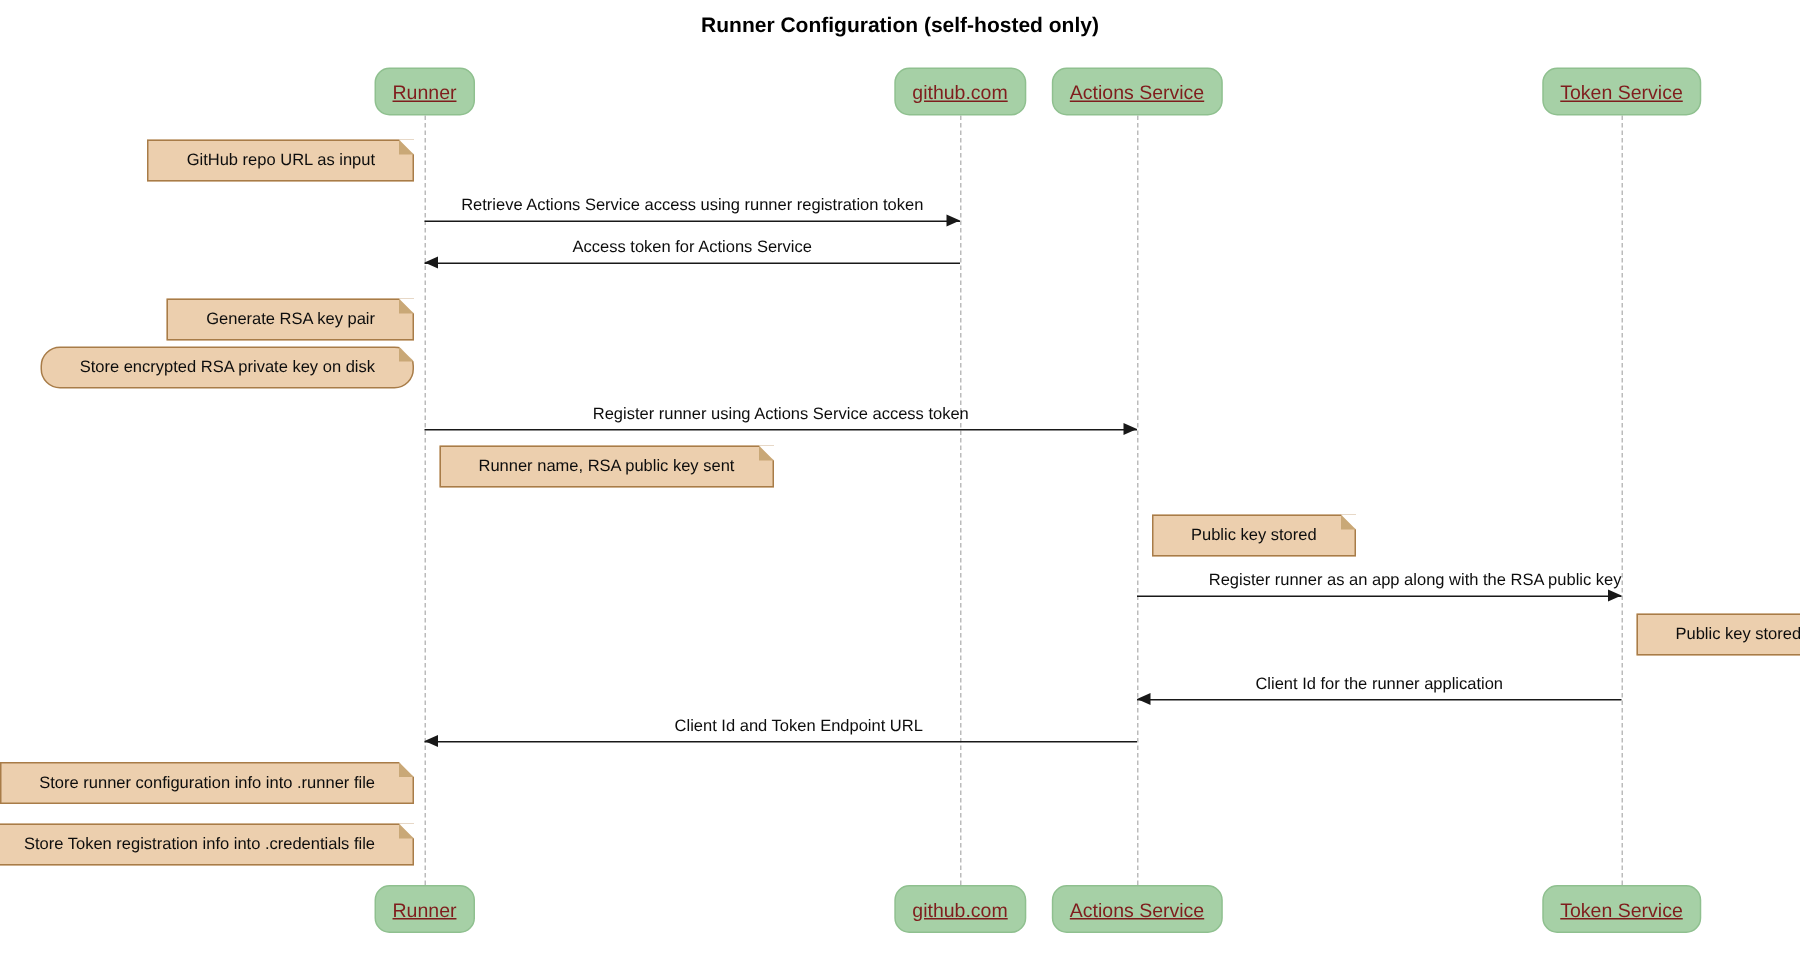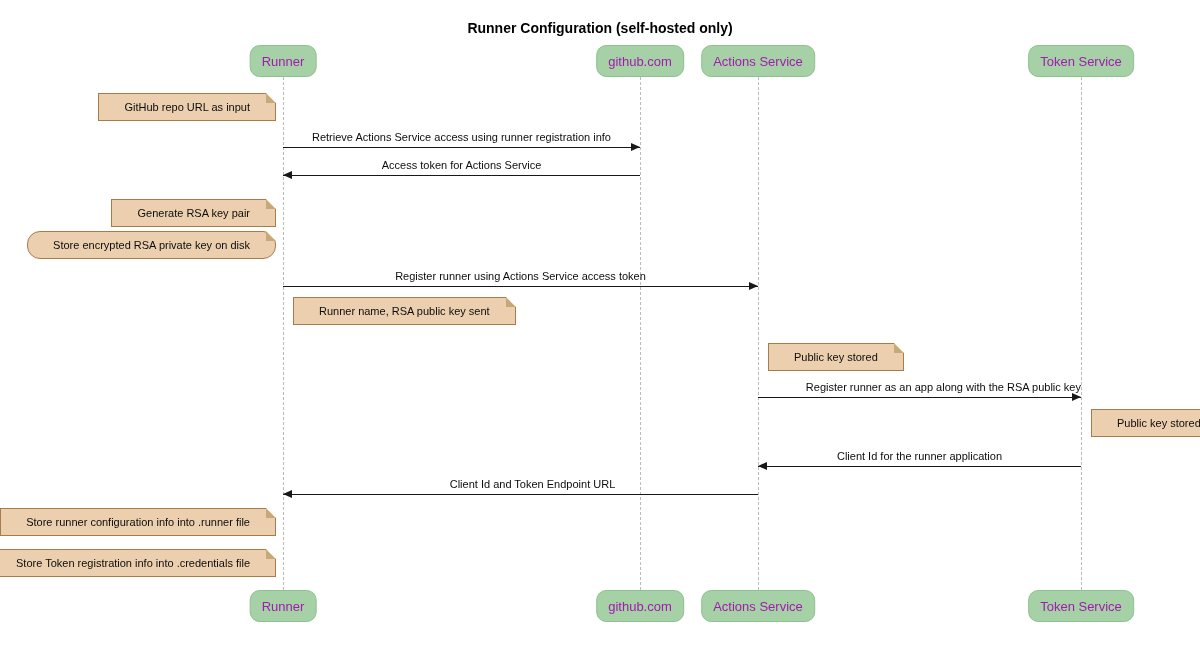--- a/index.html
+++ b/index.html
@@ -6,35 +6,34 @@
   .diagram{
     position:relative;width:1200px;height:647px;overflow:hidden;
     background:var(--bg,#fff);
     font-family:"Liberation Sans",sans-serif;
     color:#111;
   }
   .title{
     position:absolute;top:8px;left:0;width:100%;
     text-align:center;font-size:14px;font-weight:bold;color:#000;
     white-space:nowrap;
-    margin-top:12px;
   }
   .lifeline{
     position:absolute;width:0;
     border-left:1px dashed var(--lifeline,#bbb);
   }
   .participant-box{
     position:absolute;transform:translateX(-50%);
     height:32px;box-sizing:border-box;
     display:flex;align-items:center;justify-content:center;
     padding:0 11px;white-space:nowrap;
     background:var(--pfill,#a6d0a6);
     border:1px solid var(--pborder,#8fc08f);
     border-radius:10px;
-    font-size:13px;color:#a21caf;
+    font-size:13px;color:#7f1d1d;text-decoration:underline;
   }
   .msg-line{
     position:absolute;height:0;
     border-top:1px solid var(--arrow,#181818);
   }
   .arrowhead{position:absolute;width:0;height:0;}
   .arrowhead.right{
     border-top:4px solid transparent;border-bottom:4px solid transparent;
     border-left:9px solid var(--arrow,#181818);
   }
@@ -77,21 +76,21 @@
       <div class="participant-box" style="left: 640px; top: 45px; height: 32px;">github.com</div>
       <div class="participant-box" style="left: 640px; top: 590px; height: 32px;">github.com</div>
       <div class="lifeline" style="left: 758px; top: 77px; height: 513px;"></div>
       <div class="participant-box" style="left: 758px; top: 45px; height: 32px;">Actions Service</div>
       <div class="participant-box" style="left: 758px; top: 590px; height: 32px;">Actions Service</div>
       <div class="lifeline" style="left: 1081px; top: 77px; height: 513px;"></div>
       <div class="participant-box" style="left: 1081px; top: 45px; height: 32px;">Token Service</div>
       <div class="participant-box" style="left: 1081px; top: 590px; height: 32px;">Token Service</div>
       <div class="msg-line" style="left: 283px; top: 147px; width: 357px;"></div>
       <div class="arrowhead right" style="left: 631px; top: 143px;"></div>
-      <div class="msg-label" style="left: 283px; width: 357px; top: 130px;">Retrieve Actions Service access using runner registration info</div>
+      <div class="msg-label" style="left: 283px; width: 357px; top: 130px;">Retrieve Actions Service access using runner registration token</div>
       <div class="msg-line" style="left: 283px; top: 175px; width: 357px;"></div>
       <div class="arrowhead left" style="left: 283px; top: 171px;"></div>
       <div class="msg-label" style="left: 283px; width: 357px; top: 158px;">Access token for Actions Service</div>
       <div class="msg-line" style="left: 283px; top: 286px; width: 475px;"></div>
       <div class="arrowhead right" style="left: 749px; top: 282px;"></div>
       <div class="msg-label" style="left: 283px; width: 475px; top: 269px;">Register runner using Actions Service access token</div>
       <div class="msg-line" style="left: 758px; top: 397px; width: 323px;"></div>
       <div class="arrowhead right" style="left: 1072px; top: 393px;"></div>
       <div class="msg-label" style="left: 758px; width: 323px; top: 380px; text-align: right;">Register runner as an app along with the RSA public key</div>
       <div class="msg-line" style="left: 758px; top: 466px; width: 323px;"></div>

